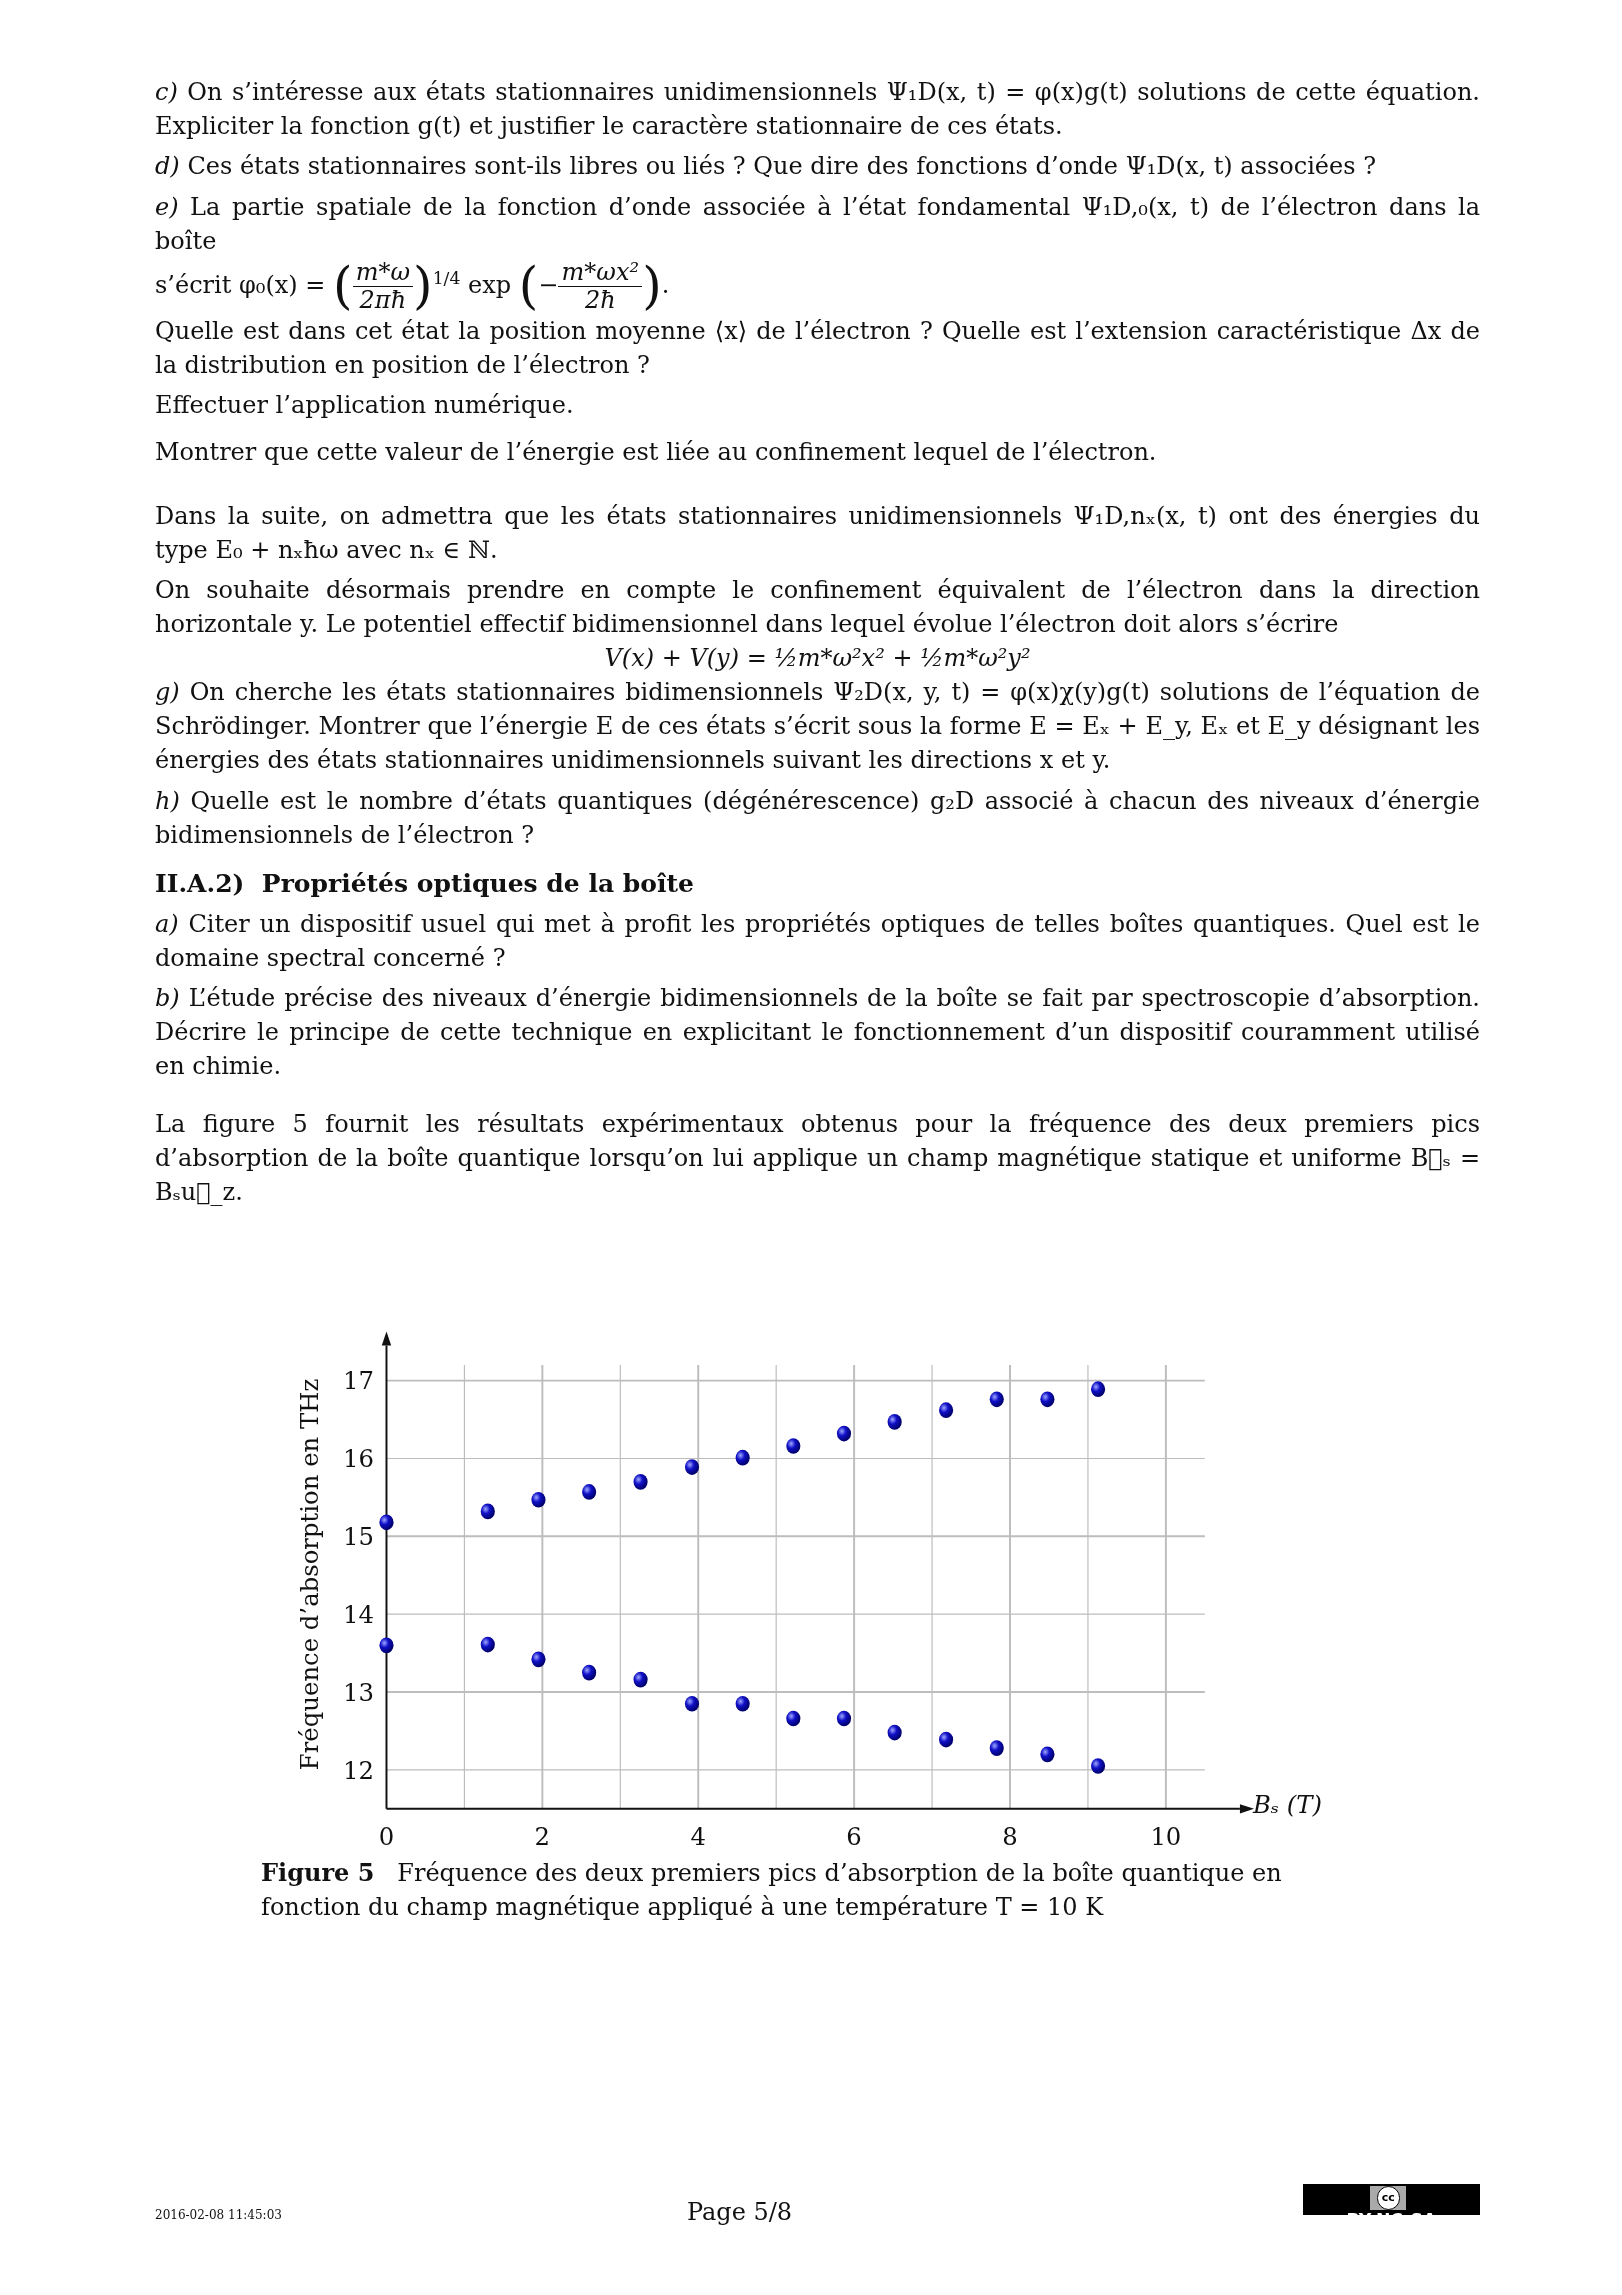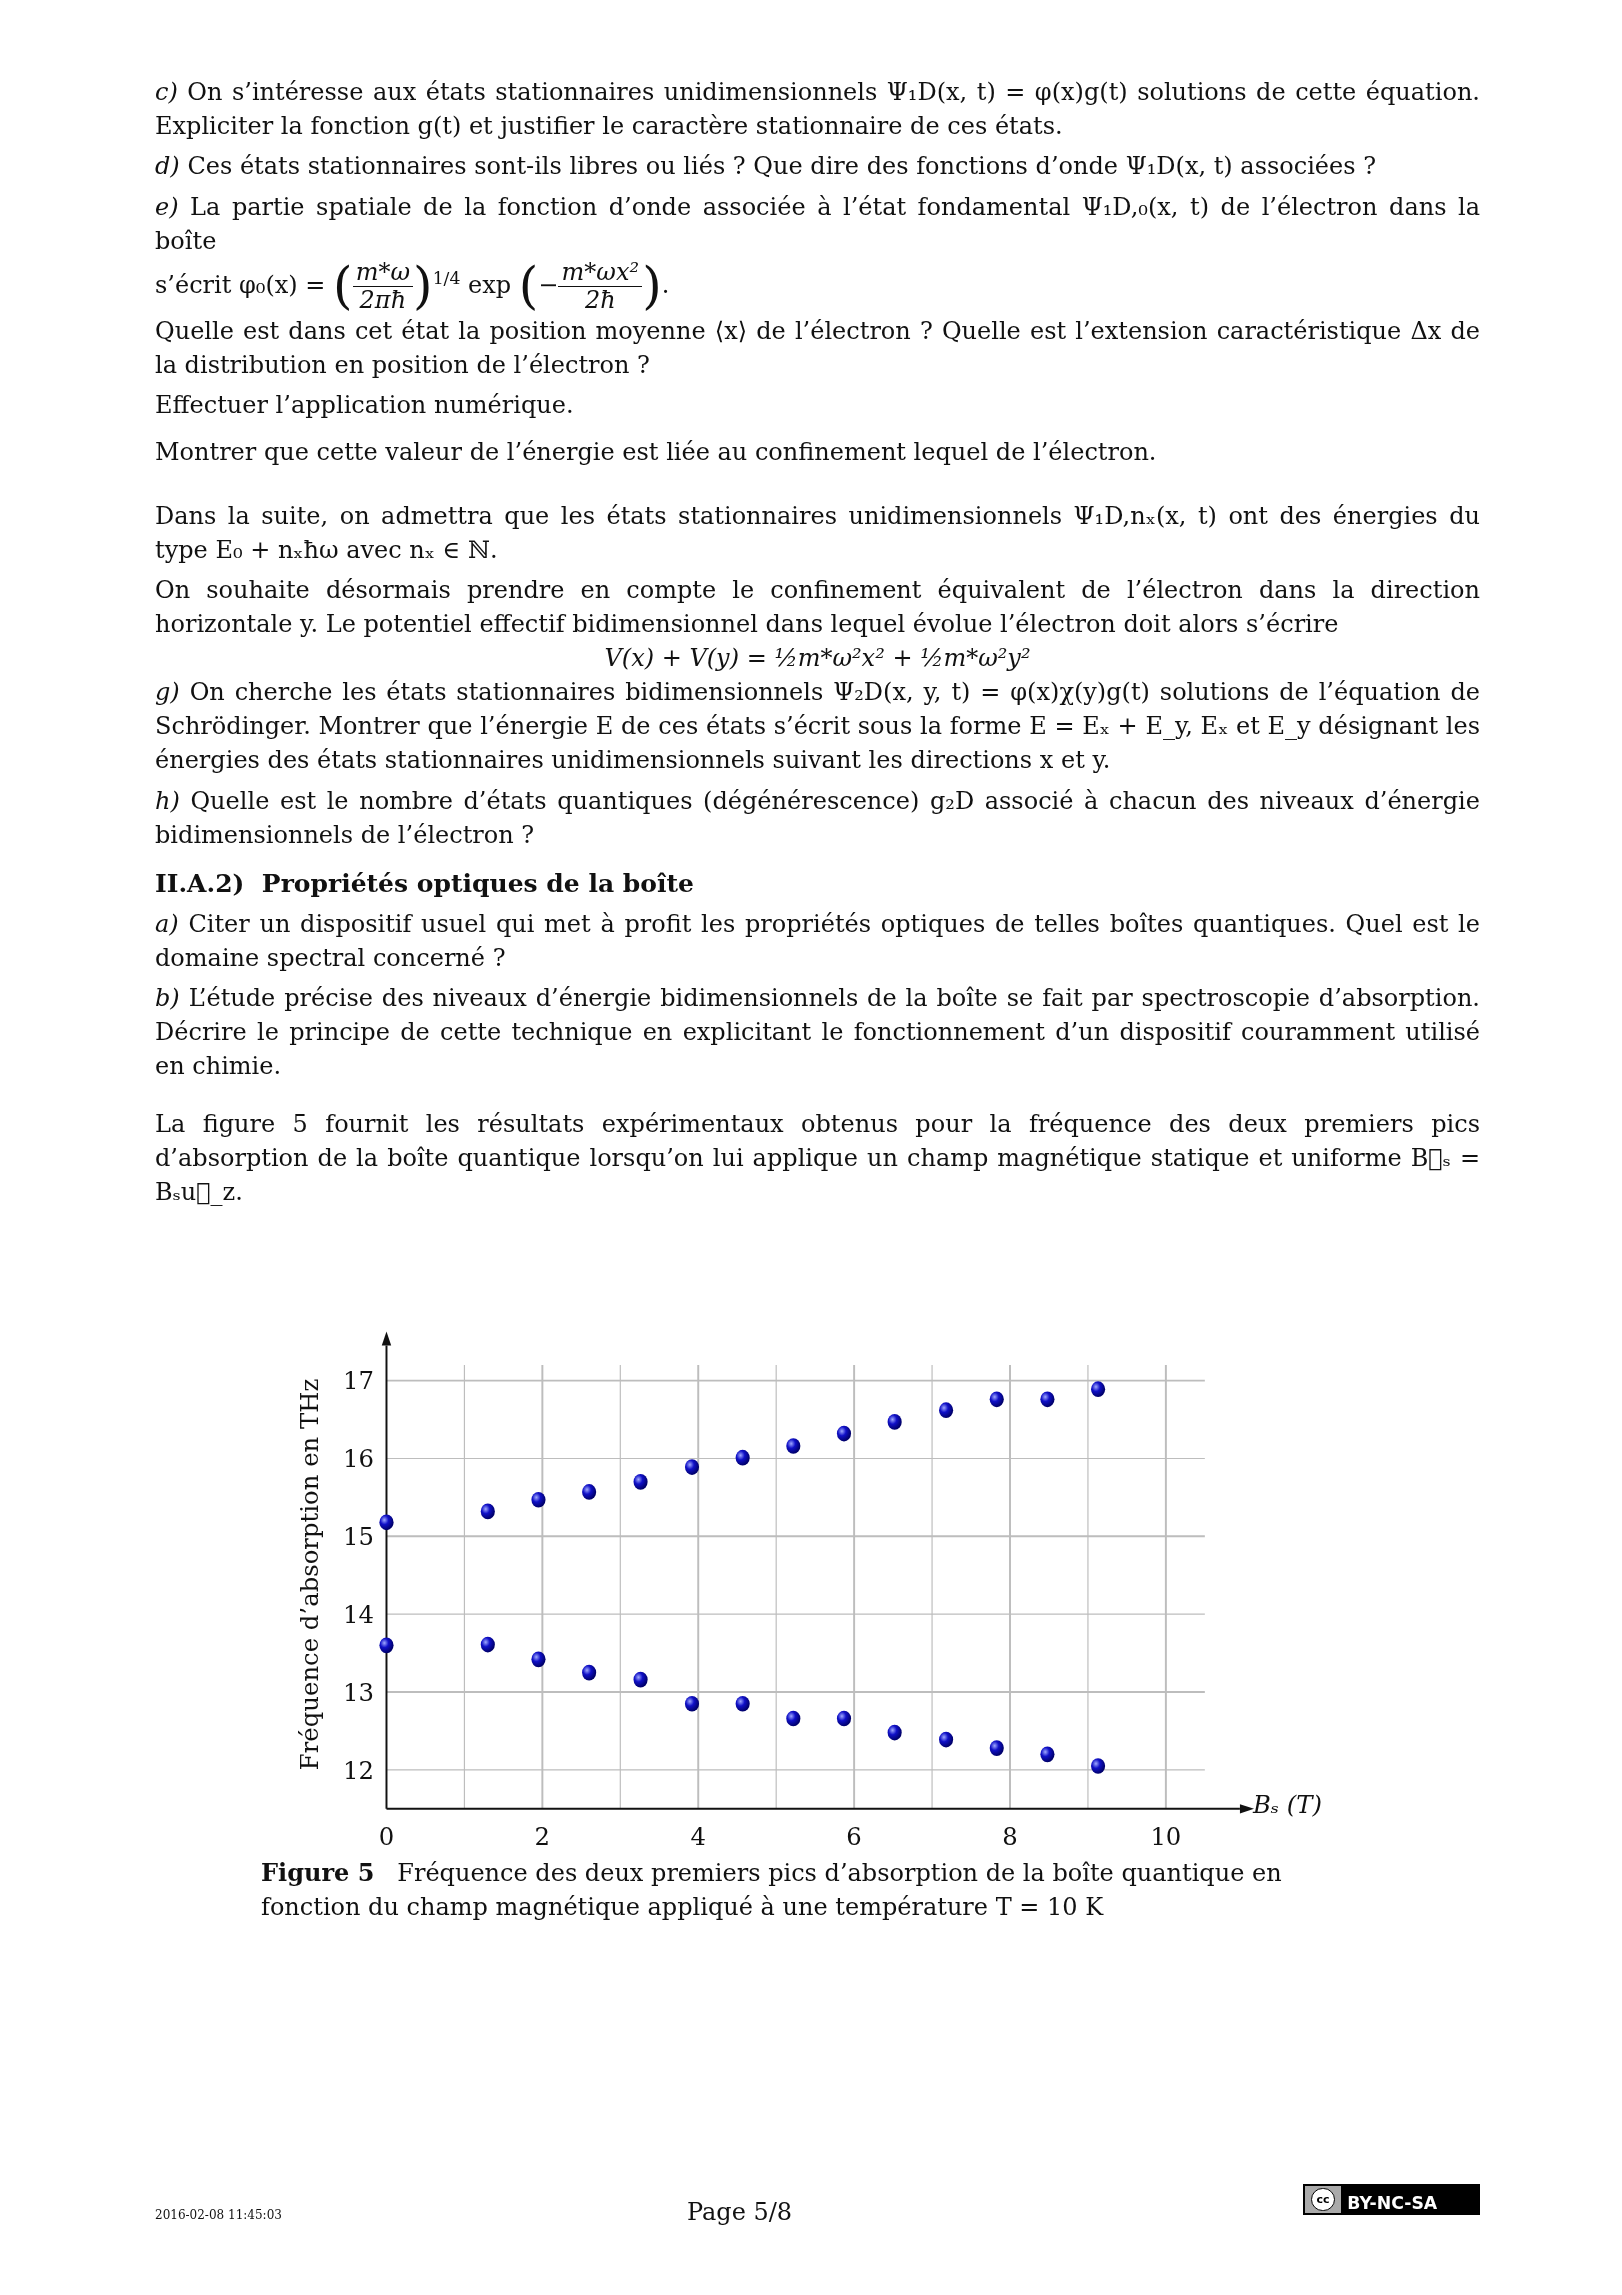--- a/index.html
+++ b/index.html
@@ -13,21 +13,21 @@
   .eq { text-align:center; font-style:italic; margin:15.7px 0; }
   .frac { display:inline-block; vertical-align:middle; text-align:center; font-style:italic; line-height:27px; }
   .frac .n { display:block; border-bottom:1.6px solid #111; padding:0 3.1px; }
   .frac .d { display:block; padding:0 3.1px; }
   .paren { font-size:50px; vertical-align:middle; font-style:normal; line-height:47px; }
   #chart { position:absolute; left:0; top:0; }
   .caption { position:absolute; left:261px; top:1856px; width:1115px; font-size:24px; line-height:34px; }
   .footer-date { position:absolute; left:155px; top:2208px; font-size:12px; }
   .footer-page { position:absolute; left:0; width:1479px; top:2198px; text-align:center; font-size:24px; }
   .cc { position:absolute; left:1303px; top:2184px; width:177px; height:31px; background:#000; border:2.4px solid #000;
-        color:#fff; font-family:"DejaVu Sans", sans-serif; font-weight:bold; font-size:17.3px; display:flex; align-items:flex-end; box-sizing:border-box; }
+        color:#fff; font-family:"DejaVu Sans", sans-serif; font-weight:bold; font-size:17.3px; display:flex; align-items:center; box-sizing:border-box;flex-direction:column; }
   .cc .cclogo { width:36px; height:27px; background:#aaa; display:flex; align-items:center; justify-content:center; margin-right:6.3px; }
   .cc .cclogo span { width:23.6px; height:23.6px; border-radius:50%; background:#fff; color:#000; font-size:11px; display:flex; align-items:center; justify-content:center; border:1.6px solid #000; box-sizing:border-box;}
 </style>
 </head>
 <body>
 
 <div class="txt" style="top:75px;">
   <p><i class="q">c)</i> <span>On s’intéresse aux états stationnaires unidimensionnels Ψ₁D(x, t) = φ(x)g(t) solutions de cette équation. Expliciter la fonction g(t) et justifier le caractère stationnaire de ces états.</span></p>
   <div class="gap"></div>
   <p><i class="q">d)</i> <span>Ces états stationnaires sont-ils libres ou liés ? Que dire des fonctions d’onde Ψ₁D(x, t) associées ?</span></p>

